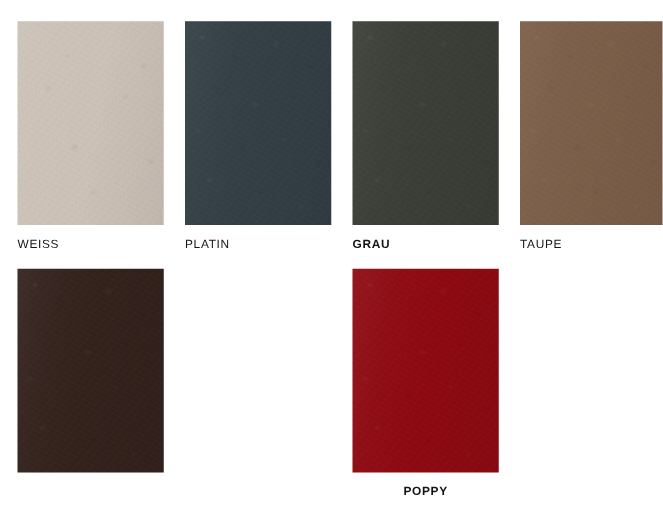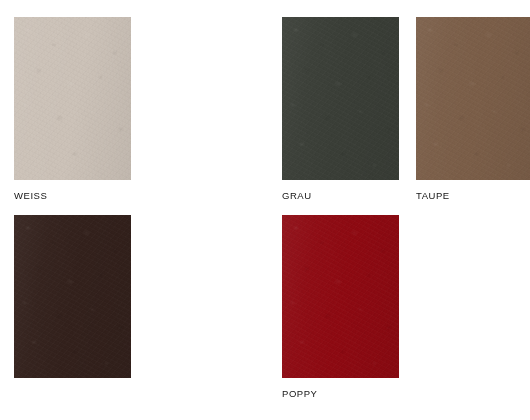--- a/index.html
+++ b/index.html
@@ -24,21 +24,21 @@
   }
 
   .swatch-cell {
     position: absolute;
     width: 117px;
   }
 
   
   .col-0 { left: 14px; }
   .col-1 { left: 148px; }
-  .col-2 { left: 282px; }
+  .col-2 { left: 282px; font-weight: bold; }
   .col-3 { left: 416px; }
 
   
   .row-0 { top: 17px; }
   .row-1 { top: 215px; }
 
   .swatch-chip {
     position: relative;
     width: 117px;
     height: 163px;
@@ -118,20 +118,28 @@
 
   <div class="swatch-cell col-0 row-0">
     <div class="swatch-chip" style="background-color: rgb(204, 194, 184);">
       <div class="grain"></div>
       <div class="grain-fine"></div>
       <div class="sheen"></div>
     </div>
     <div class="swatch-label" style="color: rgb(20, 20, 20);">WEISS</div>
   </div>
 
+  <div class="swatch-cell col-1 row-0">
+    <div class="swatch-chip" style="background-color: rgb(51, 62, 69);">
+      <div class="grain"></div>
+      <div class="grain-fine"></div>
+      <div class="sheen"></div>
+    </div>
+    <div class="swatch-label" style="color: rgb(20, 20, 20);">PLATIN</div>
+  </div>
 
   <div class="swatch-cell col-2 row-0">
     <div class="swatch-chip" style="background-color: rgb(58, 62, 55);">
       <div class="grain"></div>
       <div class="grain-fine"></div>
       <div class="sheen"></div>
     </div>
     <div class="swatch-label" style="color: rgb(20, 20, 20);">GRAU</div>
   </div>
 
@@ -152,16 +160,16 @@
     </div>
   </div>
 
 
   <div class="swatch-cell col-2 row-1">
     <div class="swatch-chip" style="background-color: rgb(142, 10, 18);">
       <div class="grain"></div>
       <div class="grain-fine"></div>
       <div class="sheen"></div>
     </div>
-    <div class="swatch-label" style="color: rgb(20, 20, 20);">POPPY</div>
+    <div class="swatch-label" style="color: rgb(20, 20, 20); text-align: center;">POPPY</div>
   </div>
 
 </div>
 
 </body></html>

